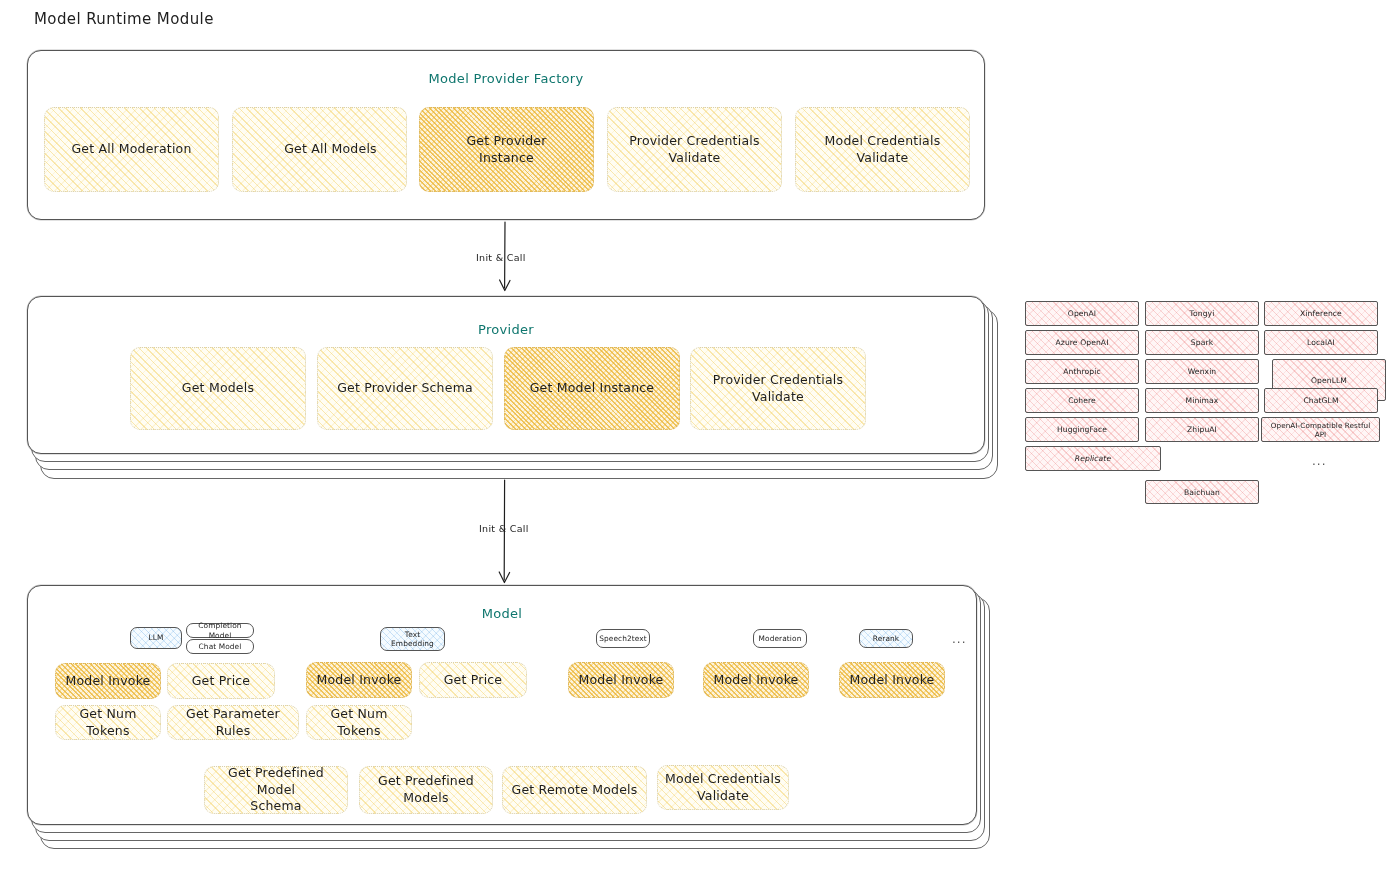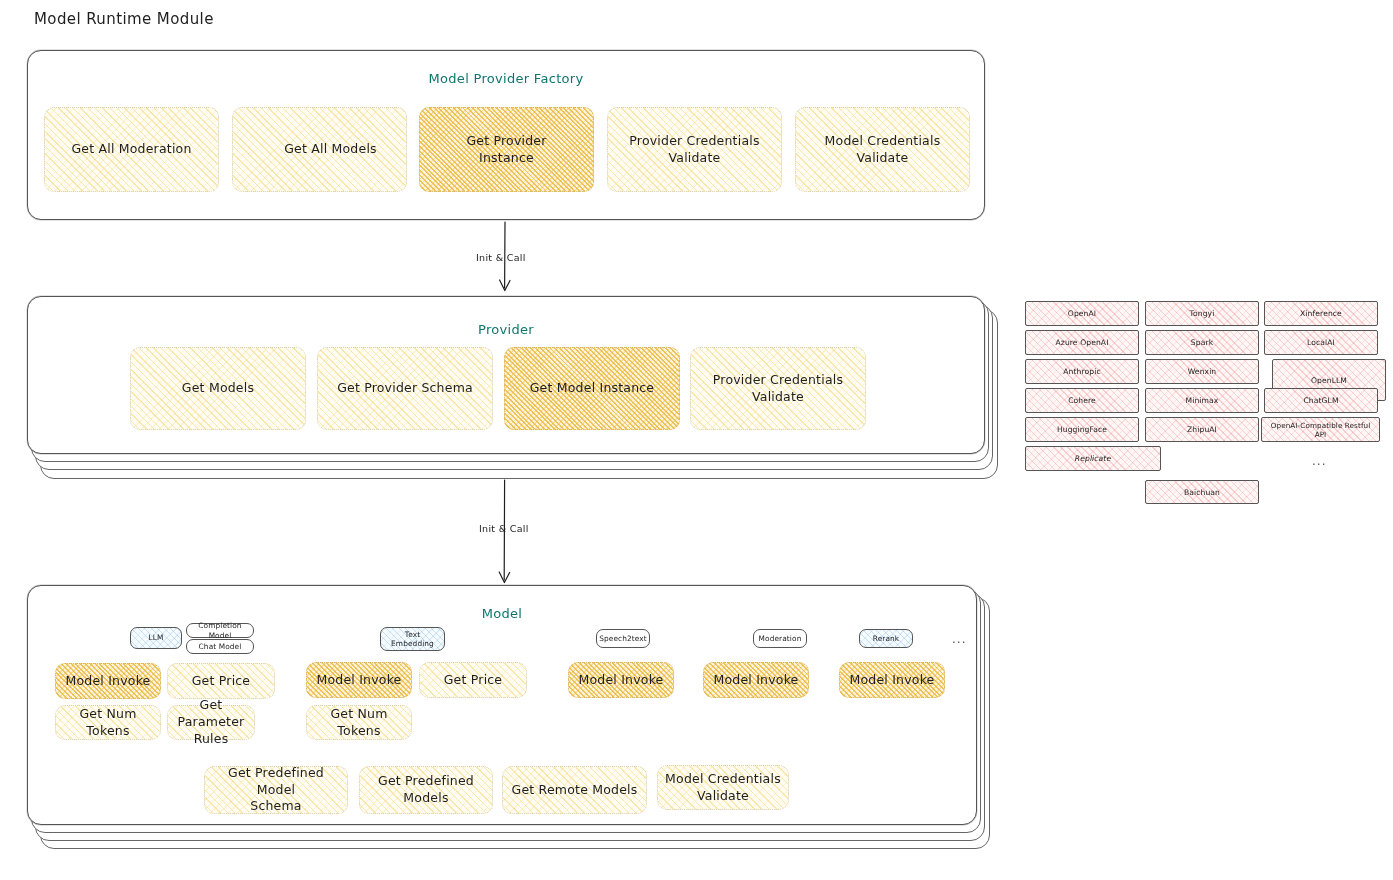--- a/index.html
+++ b/index.html
@@ -187,21 +187,21 @@
     <div class="card-title" style="top:20px;">Model</div>
   </div>
 
   <div class="pill fill-blue" style="left:130px; top:627px; width:52px; height:22px;">LLM</div>
   <div class="pill fill-plain" style="left:186px; top:623px; width:68px; height:15px;">Completion Model</div>
   <div class="pill fill-plain" style="left:186px; top:639px; width:68px; height:15px;">Chat Model</div>
 
   <div class="hbox fill-amber" style="left:55px; top:663px; width:106px; height:36px;">Model Invoke</div>
   <div class="hbox fill-yellow" style="left:167px; top:663px; width:108px; height:36px;">Get Price</div>
   <div class="hbox fill-yellow" style="left:55px; top:705px; width:106px; height:35px;">Get Num Tokens</div>
-  <div class="hbox fill-yellow" style="left:167px; top:705px; width:88px; height:35px;">Get Parameter<br>Rules</div>
+  <div class="hbox fill-yellow" style="left:167px; top:705px; width:132px; height:35px;">Get Parameter<br>Rules</div>
 
   <div class="pill fill-blue" style="left:380px; top:627px; width:65px; height:24px;">Text<br>Embedding</div>
 
   <div class="hbox fill-amber" style="left:306px; top:662px; width:106px; height:36px;">Model Invoke</div>
   <div class="hbox fill-yellow" style="left:419px; top:662px; width:108px; height:36px;">Get Price</div>
   <div class="hbox fill-yellow" style="left:306px; top:705px; width:106px; height:35px;">Get Num Tokens</div>
 
   <div class="pill fill-plain" style="left:596px; top:629px; width:54px; height:19px;">Speech2text</div>
   <div class="hbox fill-amber" style="left:568px; top:662px; width:106px; height:36px;">Model Invoke</div>
 

